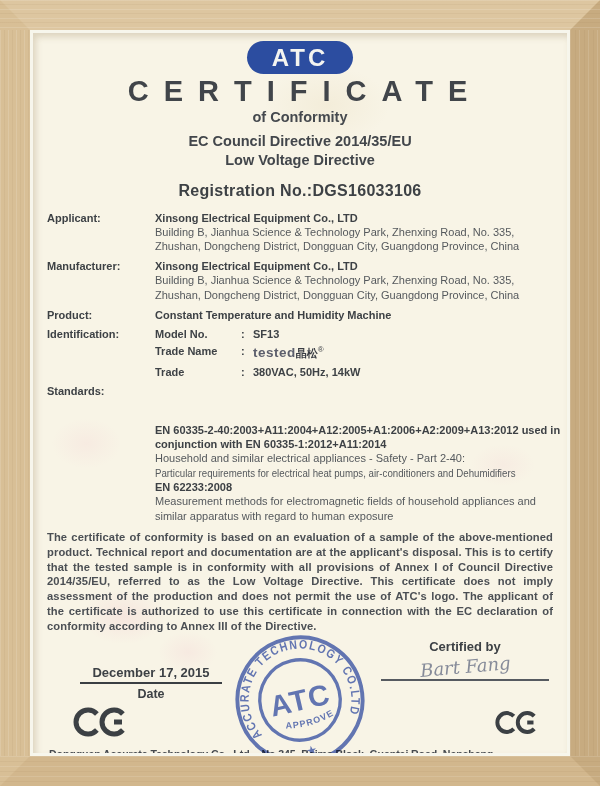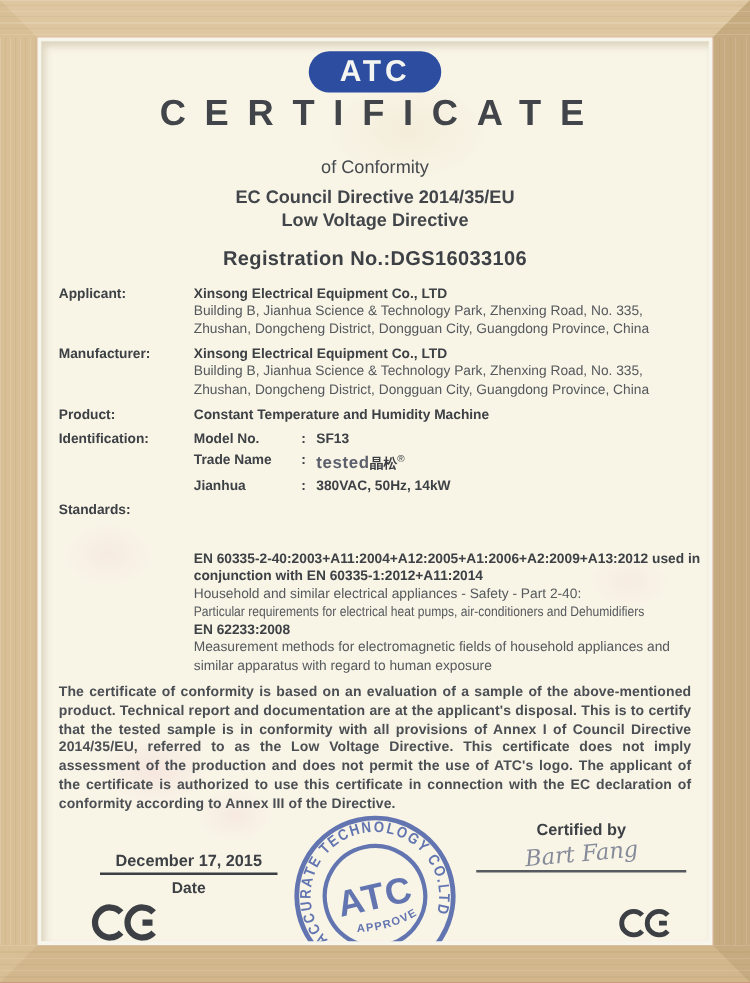--- a/index.html
+++ b/index.html
@@ -44,21 +44,21 @@
   .atc-pill{
     margin:2px auto 0; width:106px; height:33px; border-radius:18px;
     background:#2c4da0; color:#f4f4f0;
     display:flex; align-items:center; justify-content:center;
     font-size:24px; font-weight:bold; letter-spacing:3px;
   }
   .cert-title{
     text-align:center; font-size:29px; font-weight:bold;
     letter-spacing:15px; text-indent:10px; color:#41454a; margin-top:1px;
   }
-  .cert-sub{ text-align:center; font-size:14.5px; font-weight:normal; color:#45494e; margin-top:18px;}
+  .cert-sub{ text-align:center; font-size:14.5px; font-weight:bold; color:#45494e; margin-top:1px;}
   .directives{ margin-top:7px; text-align:center; font-size:14.5px; font-weight:bold; line-height:1.3; color:#42464b;}
   .registration{ text-align:center; font-size:16px; font-weight:bold; margin-top:12px; color:#3d4145; letter-spacing:.3px;}
 
   
   .rows{ margin-top:12px; font-size:11px; }
   .frow{ display:grid; grid-template-columns:92px 1fr; column-gap:16px; margin-bottom:7px; }
   .flabel{ font-weight:bold; color:#3d4145; }
   .fname{ font-weight:bold; color:#3d4145; }
   .faddr{ color:#55595d; line-height:1.3; margin-top:1px; }
   .ident-grid{ display:grid; grid-template-columns:86px 12px 1fr; row-gap:5px; }
@@ -164,21 +164,21 @@
         <div class="flabel">Identification:</div>
         <div class="ident-grid">
           <div class="ident-key">Model No.</div>
           <div class="ident-sep">:</div>
           <div class="ident-val">SF13</div>
 
           <div class="ident-key">Trade Name</div>
           <div class="ident-sep">:</div>
           <div><span class="brand">tested</span><span class="brand-cn">晶松</span><span class="brand-reg">®</span></div>
 
-          <div class="ident-key">Jianhua</div>
+          <div class="ident-key">Trade</div>
           <div class="ident-sep">:</div>
           <div class="ident-val">380VAC, 50Hz, 14kW</div>
         </div>
       </div>
 
       <div class="frow">
         <div class="flabel">Standards:</div>
         <div class="std-lines">
           <div class="std-bold">EN 60335-2-40:2003+A11:2004+A12:2005+A1:2006+A2:2009+A13:2012 used in conjunction with EN 60335-1:2012+A11:2014</div>
           <div>Household and similar electrical appliances - Safety - Part 2-40:</div>

